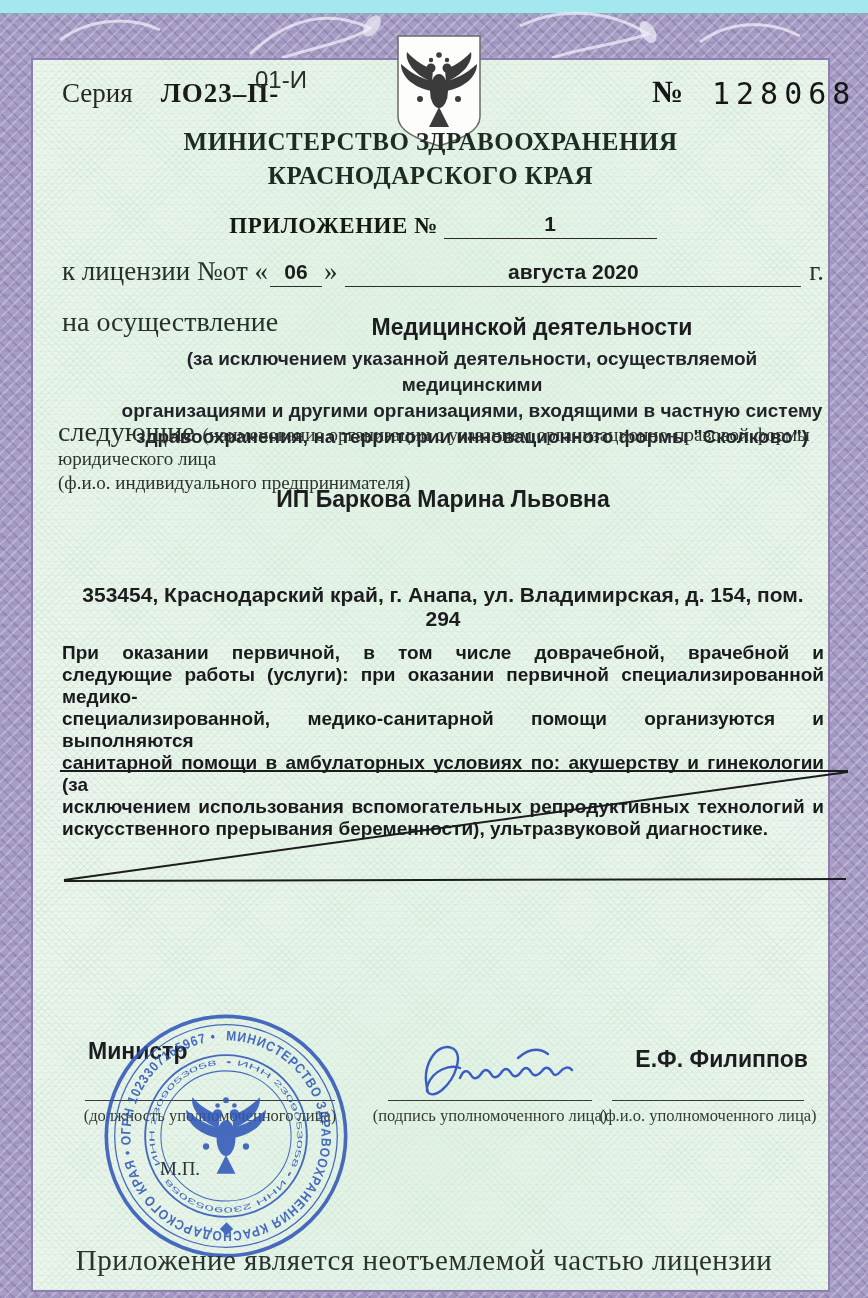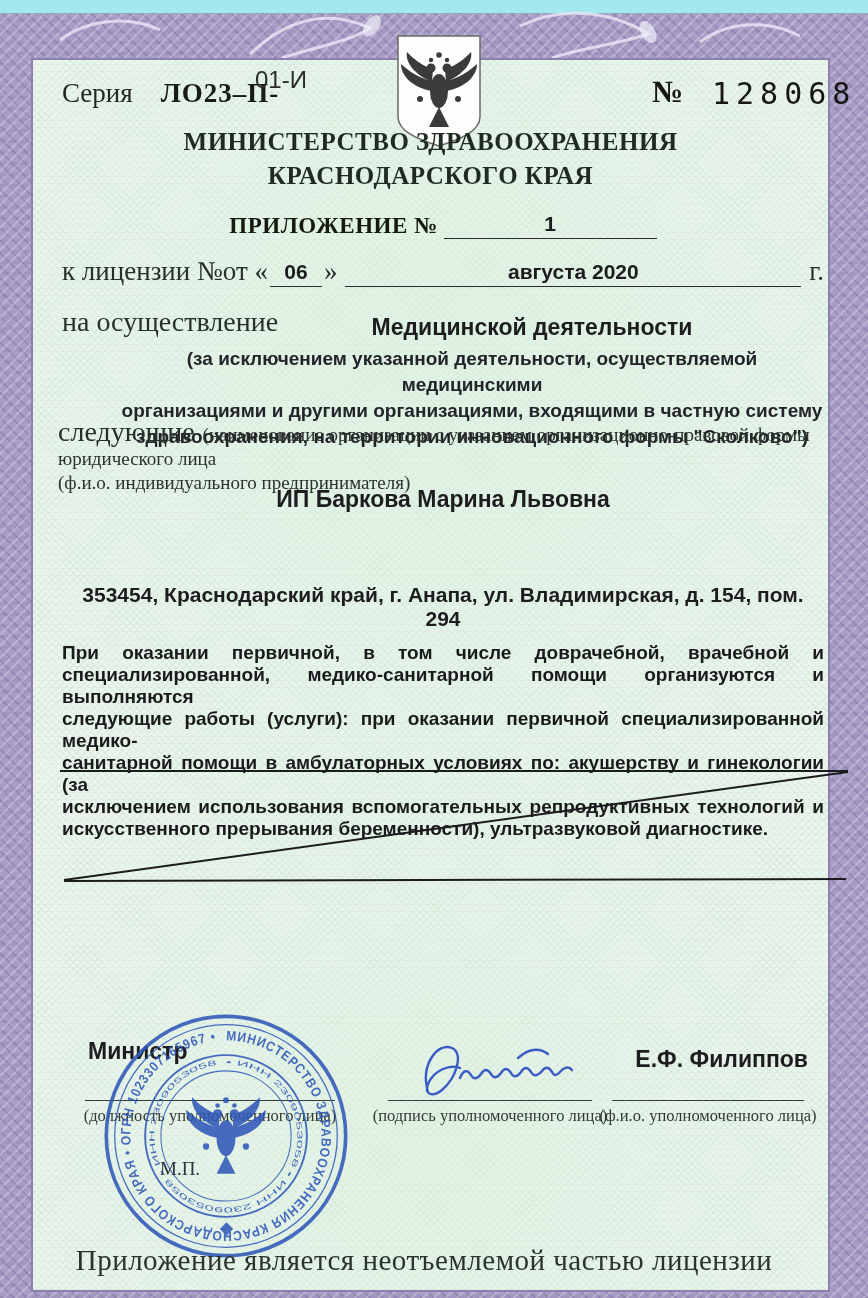--- a/index.html
+++ b/index.html
@@ -159,22 +159,22 @@
 
   <div class="abs issued serif">
     <span class="issued-big">следующие</span><span>(наименование организации с указанием организационно-правовой формы юридического лица</span>
     <div>(ф.и.о. индивидуального предпринимателя)</div>
   </div>
   <div class="abs org-name sansb">ИП Баркова Марина Львовна</div>
   <div class="abs address sansb">353454, Краснодарский край, г. Анапа, ул. Владимирская, д. 154, пом. 294</div>
 
   <div class="abs services">
     <div class="svc-line">При оказании первичной, в том числе доврачебной, врачебной и</div>
+    <div class="svc-line">следующие работы (услуги): при оказании первичной специализированной медико-</div>
     <div class="svc-line">специализированной, медико-санитарной помощи организуются и выполняются</div>
-    <div class="svc-line">следующие работы (услуги): при оказании первичной специализированной медико-</div>
     <div class="svc-line">санитарной помощи в амбулаторных условиях по: акушерству и гинекологии (за</div>
     <div class="svc-line">исключением использования вспомогательных репродуктивных технологий и</div>
     <div class="svc-line last">искусственного прерывания беременности), ультразвуковой диагностике.</div>
   </div>
 
   <svg class="abs strike" viewBox="0 0 794 124">
     <g stroke="#1c1c1e" stroke-width="2" fill="none">
       <line x1="2" y1="8" x2="790" y2="8"></line>
       <line x1="6" y1="117" x2="790" y2="9"></line>
       <line x1="6" y1="118" x2="788" y2="116"></line>

